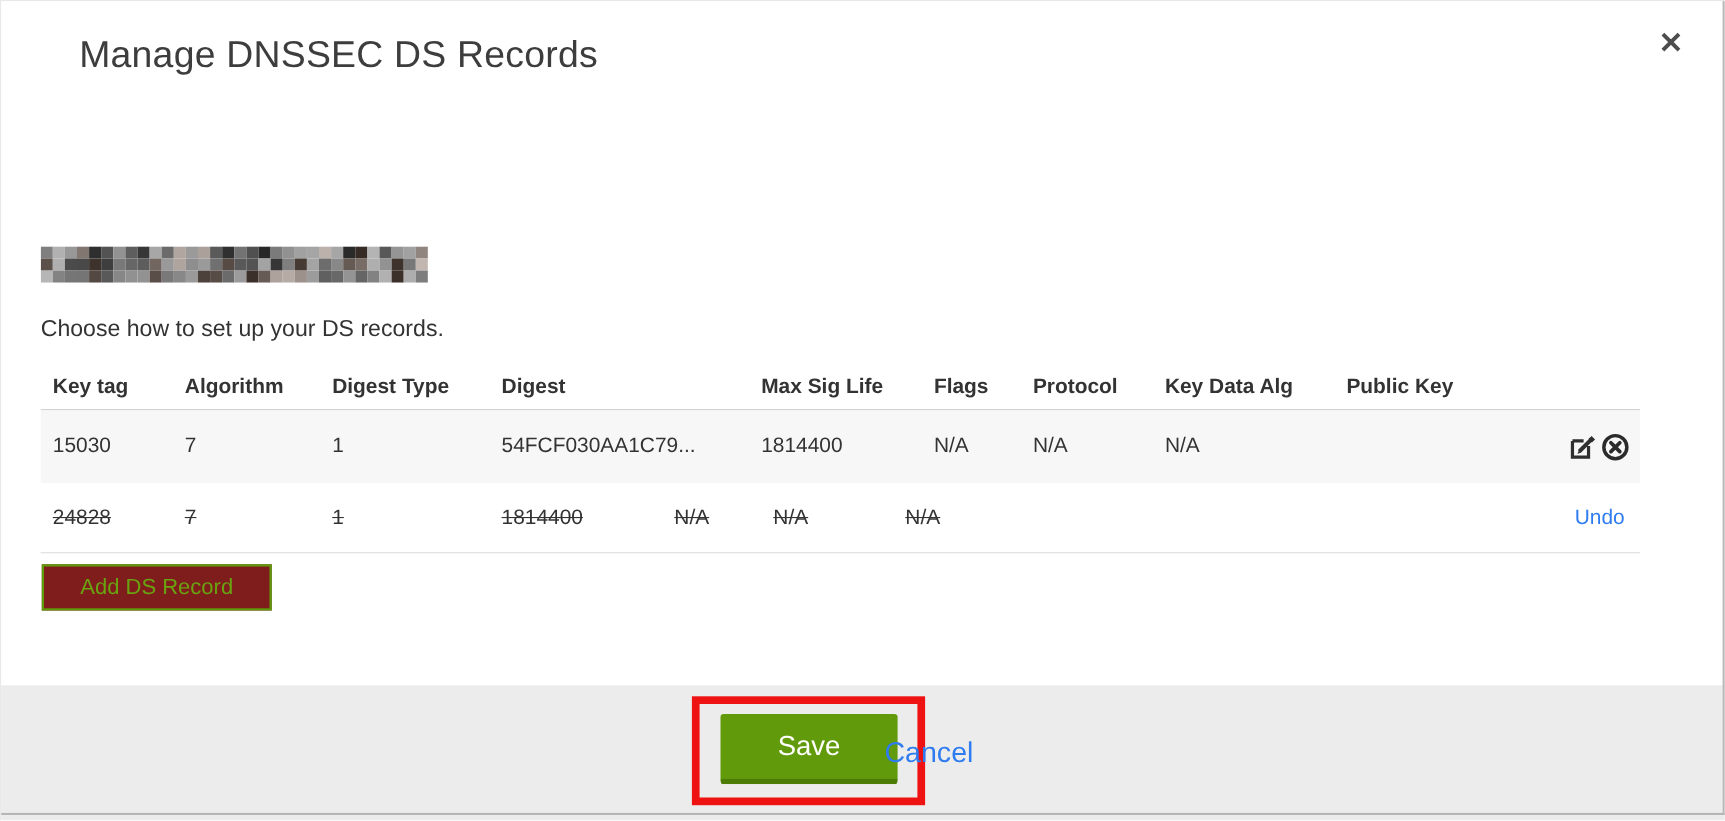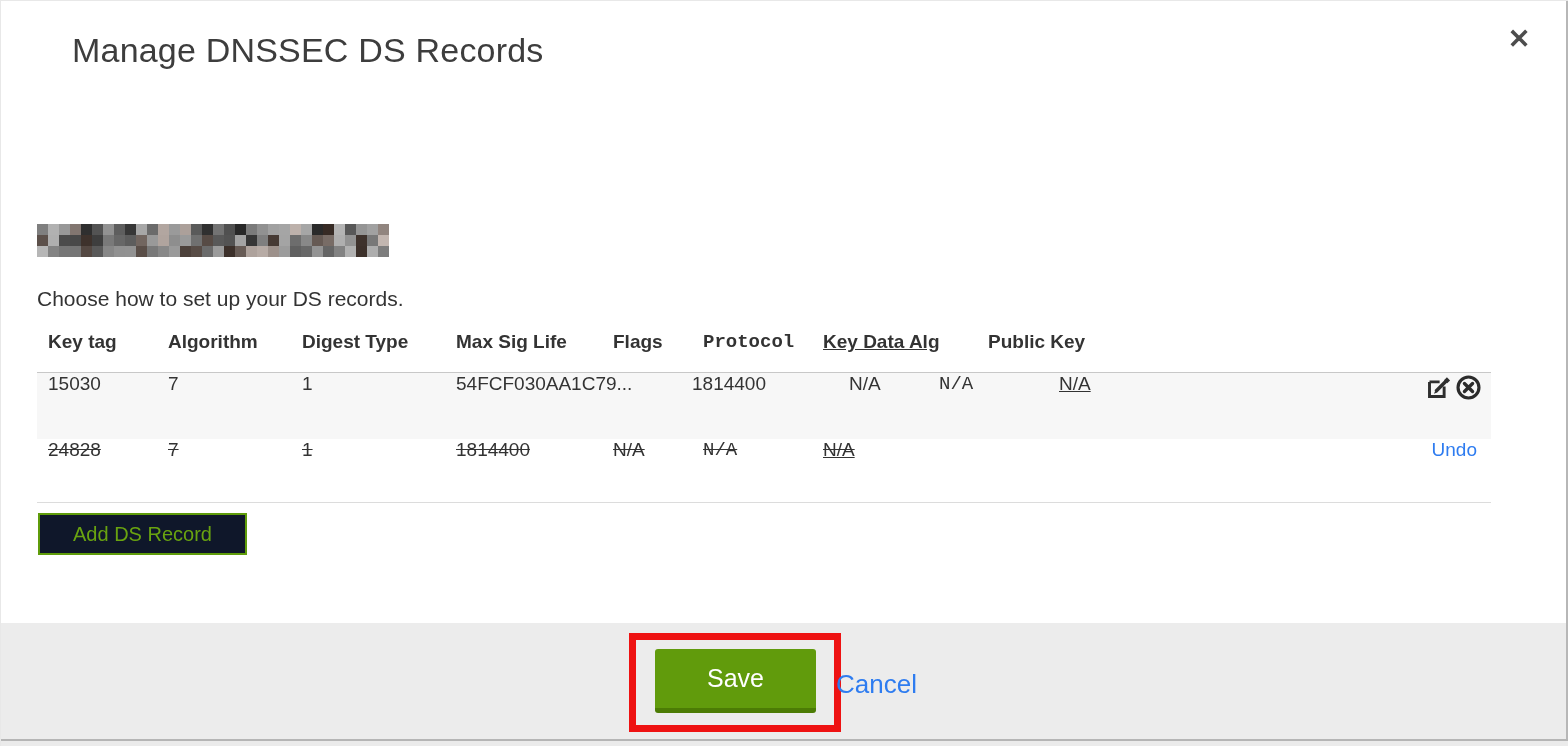--- a/index.html
+++ b/index.html
@@ -28,62 +28,62 @@
   .redacted {
     position:absolute; left:36px; top:223px; width:352px; height:33px;
     display:grid; grid-template-columns:repeat(32,1fr); grid-template-rows:repeat(3,1fr);
     overflow:hidden;
   }
   .redacted > i { display:block; }
 
   .intro { position:absolute; left:36px; top:286px; font-size:21px; color:#333; }
 
   .ds-table { position:absolute; left:36px; top:330px; width:1454px; font-size:19px; }
-  .t-row { display:flex; align-items:flex-start; }
+  .t-row { display:flex; align-items:center; }
   .t-head { height:42px; border-bottom:1px solid #c8c8c8; color:#333; font-weight:bold; }
   .t-head .cell { font-weight:bold; }
   .row-1 { height:66px; background:#f7f7f7; }
   .row-2 { height:64px; background:#fff; border-bottom:1px solid #dcdcdc; }
   .cell { padding-left:11px; flex:0 0 auto; white-space:nowrap; overflow:hidden; font-weight:normal; }
   .c-keytag   { width:120px; }
   .c-alg      { width:134px; }
   .c-dtype    { width:154px; }
   .c-digest   { width:236px; }
   .c-maxsig   { width:157px; }
   .c-flags    { width:90px;  }
-  .c-proto    { width:120px;font-family:Liberation Mono, monospace; }
-  .c-kda      { width:165px;text-decoration:underline; }
+  .c-proto    { width:120px; }
+  .c-kda      { width:165px; }
   .c-pubkey   { width:130px; }
   .c-actions  { flex:1 1 auto; display:flex; justify-content:flex-end; align-items:center; padding-right:9px; }
 
   .deleted .cell-text { text-decoration:line-through; }
 
   .icon-btn { background:none; border:none; padding:0; margin:0 0 0 2px; cursor:pointer; width:28px; height:28px; display:flex; align-items:center; justify-content:center; }
   .icon-btn svg { display:block; }
 
   .link { color:#2e7cf0; text-decoration:none; font-size:19px; cursor:pointer; background:none; border:none; }
   .undo-link { padding-right:5px; }
 
   .add-btn {
     position:absolute; left:37px; top:512px; height:42px; padding:0 33px;
-    background:#0f172a; border:2px solid #5f9c0a; color:#69a310;
+    background:#7f1d1d; border:2px solid #5f9c0a; color:#69a310;
     font-size:20px; font-family:"Liberation Sans", sans-serif; cursor:pointer;
   }
 
   .footer { position:absolute; left:0; top:622px; width:1565px; height:116px; background:#ececec; }
   .annotation-box {
     position:absolute; left:628px; top:10px; width:212px; height:99px;
     border:7px solid #ee1212; pointer-events:none;
   }
   .save-btn {
     position:absolute; left:654px; top:26px; width:161px; height:64px;
     background:#619b0c; border:none; border-bottom:5px solid #4c7c05; border-radius:3px;
     color:#fff; font-size:25px; font-family:"Liberation Sans", sans-serif; cursor:pointer;
   }
-  .cancel-link { position:absolute; left:835px; top:46px; font-size:26px; }
+  .cancel-link { position:absolute; left:803px; top:46px; font-size:26px; }
 </style>
 </head>
 <body>
 
 <div class="modal">
 
   <h1 class="title">Manage DNSSEC DS Records</h1>
 
   <button class="close-btn">✕</button>
 
@@ -187,20 +187,21 @@
     </div>
 
   <p class="intro">Choose how to set up your DS records.</p>
 
   <div class="ds-table">
 
     <div class="t-row t-head">
       <div class="cell c-keytag">Key tag</div>
       <div class="cell c-alg">Algorithm</div>
       <div class="cell c-dtype">Digest Type</div>
+      <div class="cell c-digest">Digest</div>
       <div class="cell c-maxsig">Max Sig Life</div>
       <div class="cell c-flags">Flags</div>
       <div class="cell c-proto">Protocol</div>
       <div class="cell c-kda">Key Data Alg</div>
       <div class="cell c-pubkey">Public Key</div>
       <div class="cell c-actions"></div>
     </div>
 
     <div class="t-row row-1">
       <div class="cell c-keytag"><span class="cell-text">15030</span></div>

